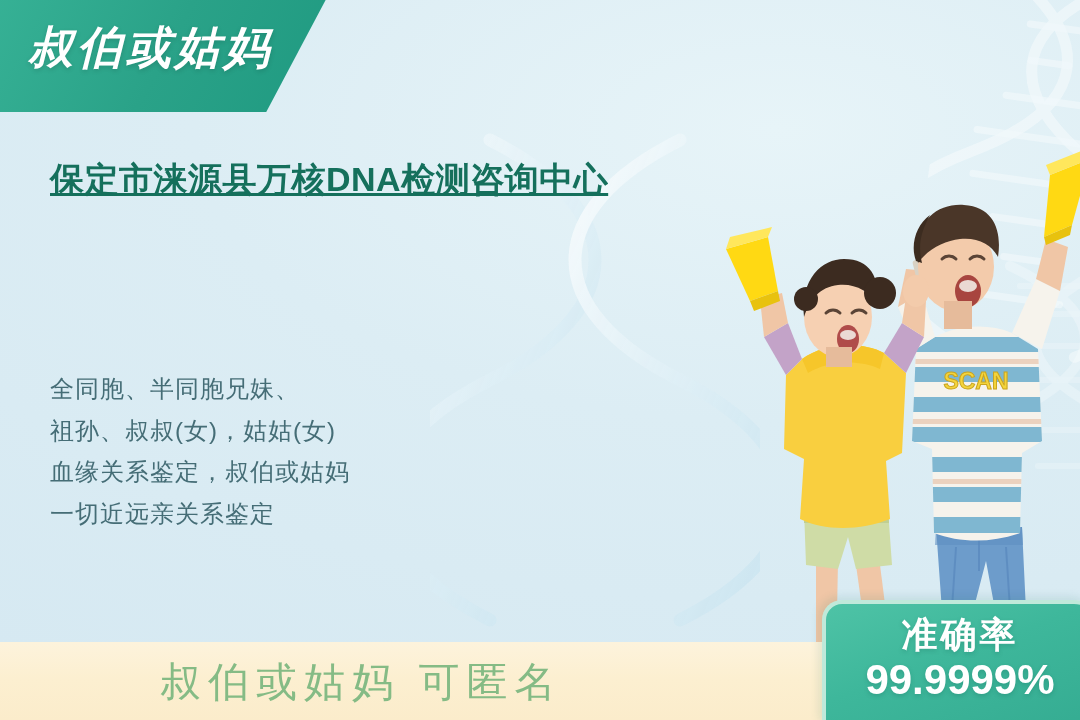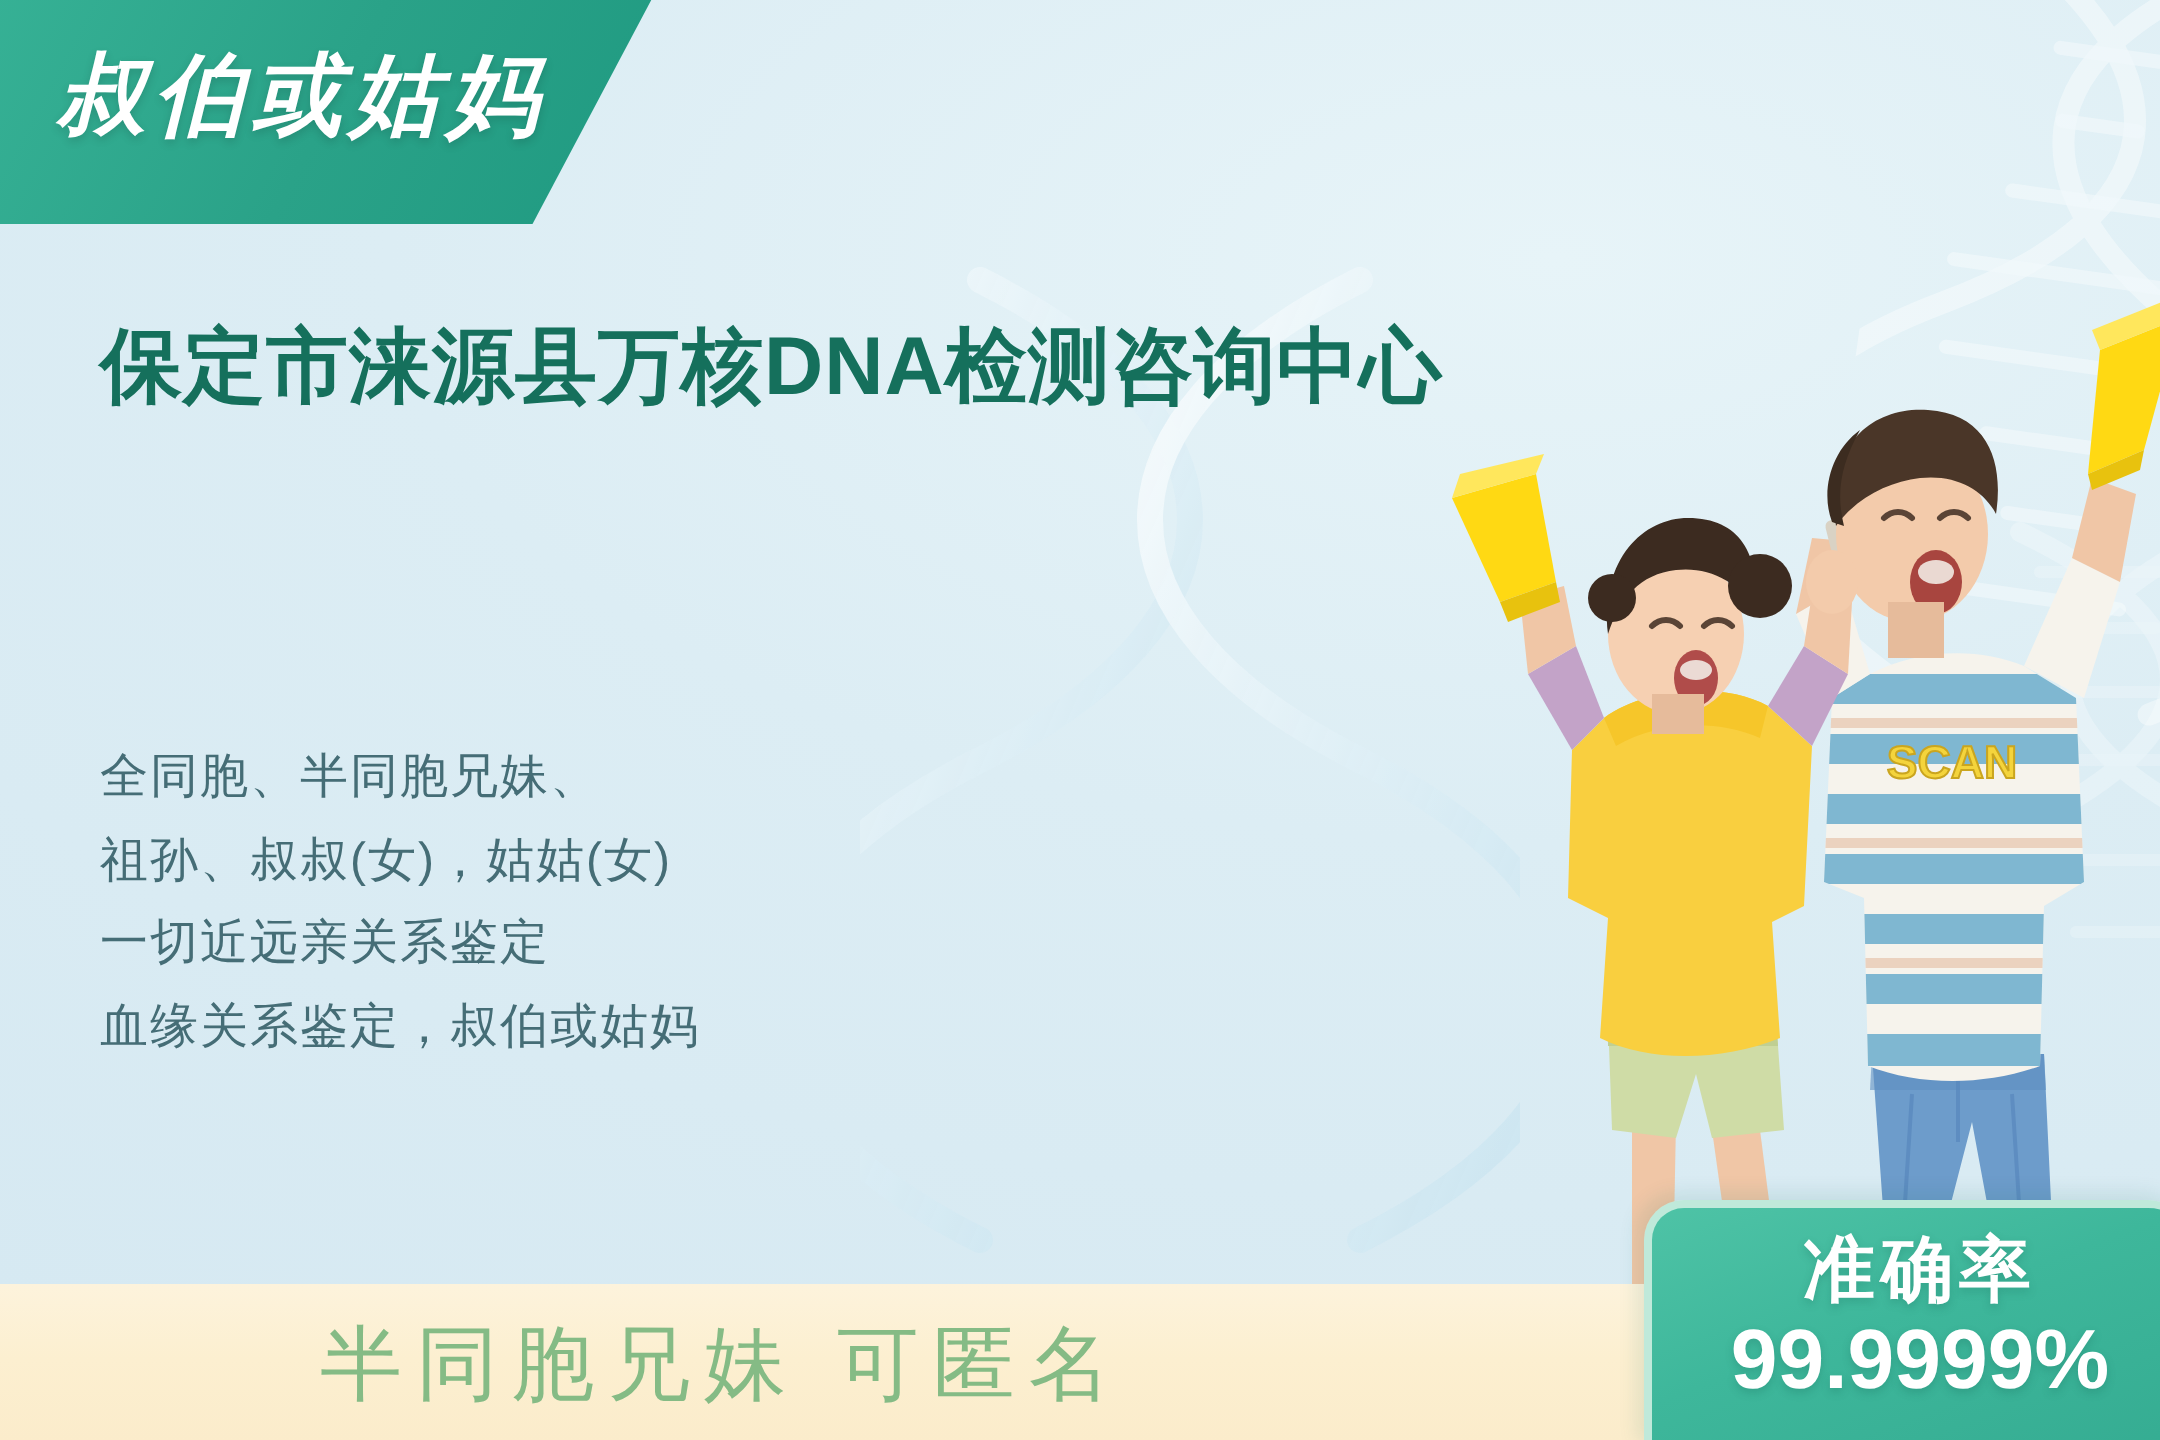--- a/index.html
+++ b/index.html
@@ -44,23 +44,24 @@
     font-style:italic;
     text-shadow:0 2px 5px rgba(0,0,0,.14);
     white-space:nowrap;
   }
 
   
   .headline{
     position:absolute; left:50px; top:158px;
     width:780px;
     color:#15705c;
-    font-size:41px; font-weight:700;
+    font-size:34px; font-weight:700;
     line-height:1.24;
     letter-spacing:.5px;
+    text-decoration:underline;
   }
 
   
   .desc{
     position:absolute; left:50px; top:368px;
     width:520px;
     color:#456d76;
     font-size:24px;
     font-weight:300;
     line-height:1.73;
@@ -290,25 +291,25 @@
 
   <div class="logo-banner">
     <span class="logo-text">叔伯或姑妈</span>
   </div>
 
   <h1 class="headline">保定市涞源县万核DNA检测咨询中心</h1>
 
   <div class="desc">
     <div class="line">全同胞、半同胞兄妹、</div>
     <div class="line">祖孙、叔叔(女)，姑姑(女)</div>
+    <div class="line">血缘关系鉴定，叔伯或姑妈</div>
     <div class="line">一切近远亲关系鉴定</div>
-    <div class="line">血缘关系鉴定，叔伯或姑妈</div>
   </div>
 
   <div class="bottom-band"></div>
-  <div class="tagline">半同胞兄妹 可匿名</div>
+  <div class="tagline">叔伯或姑妈 可匿名</div>
 
   <div class="badge">
     <div class="badge-title">准确率</div>
     <div class="badge-value">99.9999%</div>
   </div>
 
 </div>
 
 </body></html>

